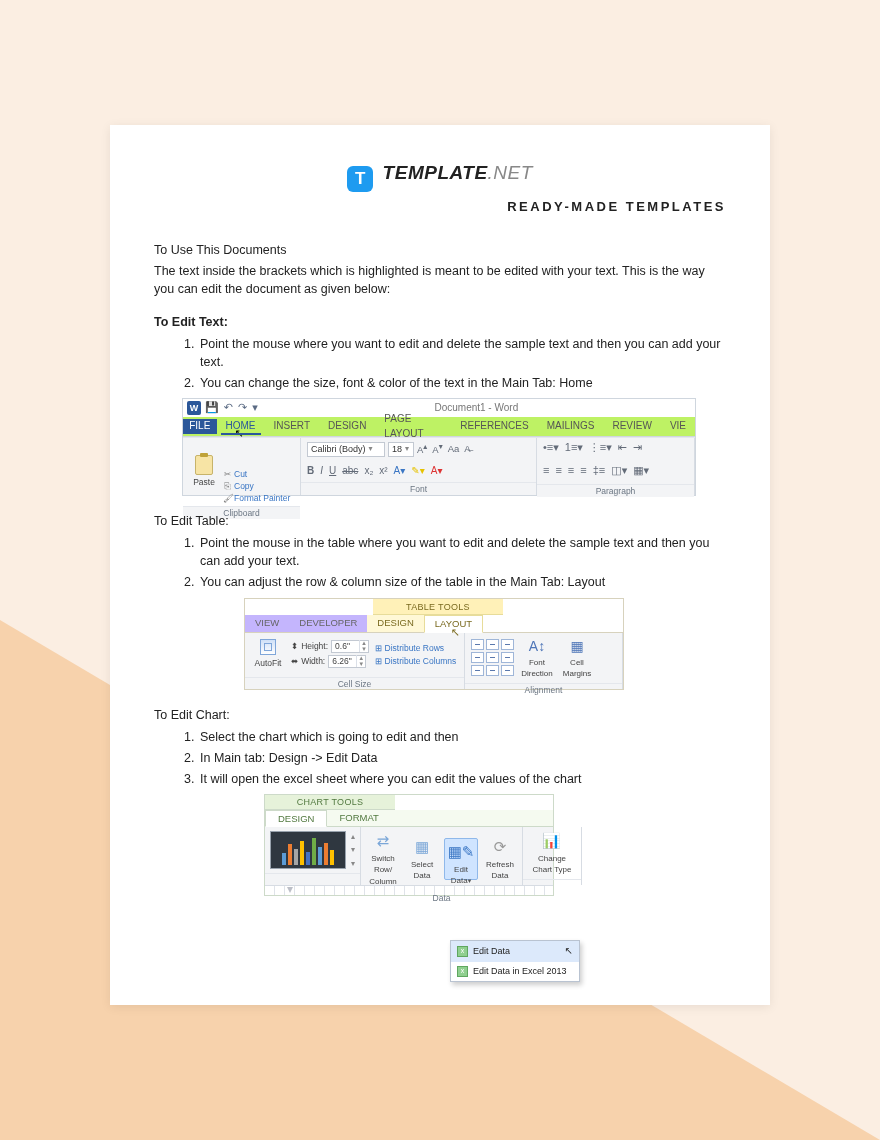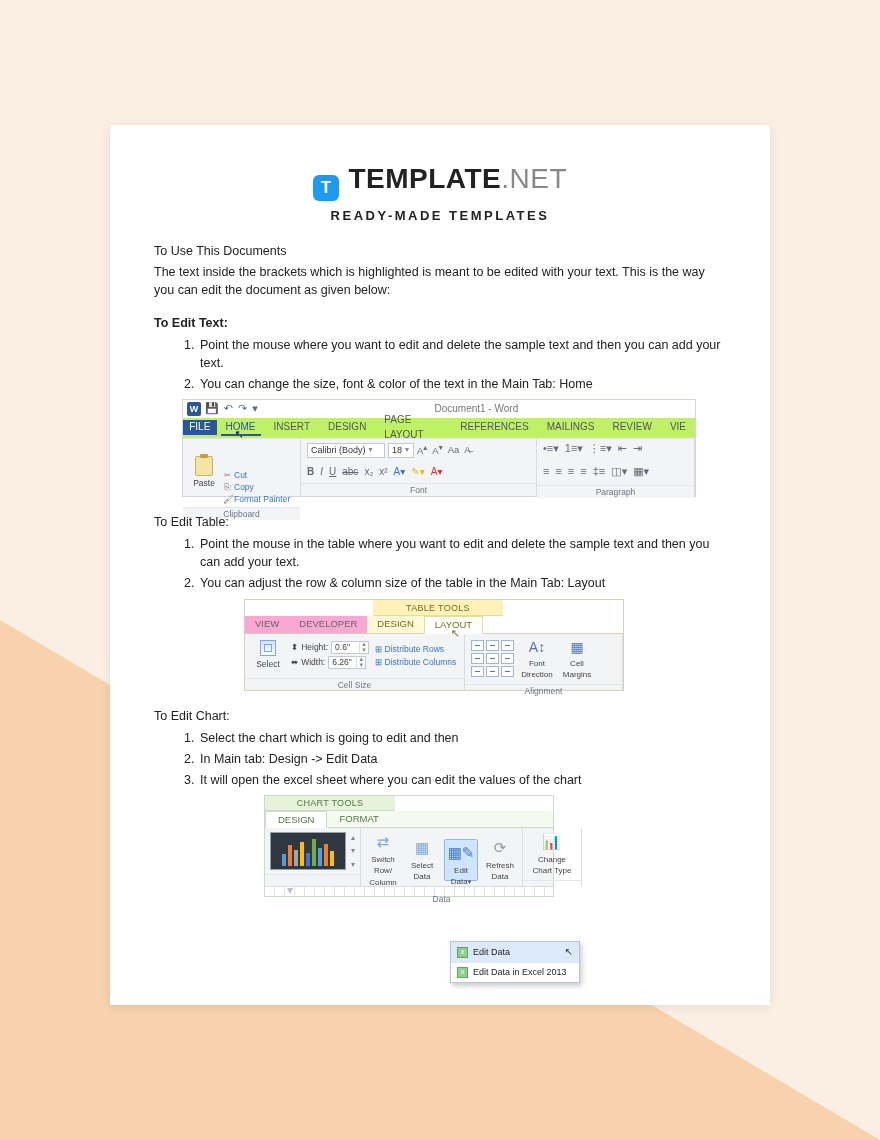--- a/index.html
+++ b/index.html
@@ -20,23 +20,23 @@
     background: #fff; box-shadow: 0 2px 10px rgba(0,0,0,.08);
     padding: 34px 44px;
     font-size: 12.5px; color: #222; line-height: 1.45;
   }
   .logo-row { text-align: center; margin-bottom: 6px; }
   .logo-badge {
     display: inline-flex; align-items: center; justify-content: center;
     width: 26px; height: 26px; background: #1e9bf0; border-radius: 6px;
     color: #fff; font-weight: 800; font-size: 17px; vertical-align: -5px; margin-right: 6px;
   }
-  .brand { display: inline-block; font-weight: 800; font-size: 28px; letter-spacing: .5px; }
+  .brand { display: inline-block; font-weight: 800; font-size: 19px; letter-spacing: .5px; font-style: italic; }
   .brand .net { font-weight: 400; color: #888; }
-  .subtitle { text-align: center; font-weight: 800; letter-spacing: 2.5px; font-size: 13px; margin-top: 4px; margin-bottom: 16px; }
+  .subtitle { text-align: right; font-weight: 800; letter-spacing: 2.5px; font-size: 13px; margin-top: 4px; margin-bottom: 24px; }
   .h-intro { font-size: 12.5px; margin-bottom: 3px; }
   .intro-text { margin-bottom: 14px; }
   .sec-h { font-weight: 700; margin-bottom: 4px; }
   ol { padding-left: 44px; margin-bottom: 6px; }
   ol li { padding-left: 2px; margin-bottom: 3px; }
   .ribbon-wrap { margin: 4px 0 16px 28px; }
   .ribbon-wrap.center { margin-left: 90px; }
   .ribbon-wrap.center2 { margin-left: 110px; }
 
   
@@ -66,21 +66,21 @@
   .wr-dd .car{ margin-left:3px; color:#888; font-size:8px;}
   .wr-mini { color:#636b78; display:flex; gap:5px; font-size:9.5px; align-items:center;}
   .wr-font-bot { display:flex; gap:6px; align-items:center; color:#636b78; font-size:10px;}
   .wr-para { color:#636b78; }
   .wr-para-row { display:flex; gap:6px; font-size:11px; margin-bottom:3px;}
 
   
   .tbl-ribbon { width: 380px; border:1px solid #d7d2bd; font-size:10px; background:#fff; }
   .tbl-head { height:16px; background:#fff1b8; color:#7a6a20; text-align:center; font-size:9px; line-height:16px; border-bottom:1px solid #e7dc9a; letter-spacing:.3px;}
   .tbl-tabs { height:18px; display:flex; border-bottom:1px solid #d7d2bd; }
-  .tbl-tab { padding:0 10px; display:flex; align-items:center; color:#666; font-size:9.5px; background:#f9a8d4; position:relative;}
+  .tbl-tab { padding:0 10px; display:flex; align-items:center; color:#666; font-size:9.5px; background:#c4b5fd; position:relative;}
   .tbl-tab.tool { background:#fff8d6; color:#7a6a20; }
   .tbl-tab.active { background:#fff; border:1px solid #e7dc9a; border-bottom-color:#fff; margin-bottom:-1px; }
   .tbl-cur { position:absolute; left:26px; bottom:-9px; font-size:11px; }
   .tbl-body { height:56px; background:#f3f4f6; display:flex; }
   .tbl-group { border-right:1px solid #d7dce3; display:flex; flex-direction:column; }
   .tbl-gb { flex:1; padding:3px 6px; display:flex; gap:6px; align-items:center; }
   .tbl-lbl { height:12px; font-size:8.5px; color:#6b7683; text-align:center; border-top:1px solid #e4e7ec; line-height:12px;}
   .tbl-autofit { width:34px; text-align:center; font-size:8.5px; color:#444;}
   .tbl-af-ic { width:16px; height:16px; border:1px solid #7fa6d9; margin:0 auto 2px; background:linear-gradient(#cfe0f7,#fff); position:relative;}
   .tbl-af-ic::after{content:"";position:absolute;inset:3px;border:1px solid #7fa6d9;}
@@ -261,21 +261,21 @@
           <div class="tbl-tab tool active">
               <span>LAYOUT</span>
               <span class="tbl-cur">↖</span>
             </div>
         </div>
         <div class="tbl-body">
           <div class="tbl-group" style="width:220px;">
             <div class="tbl-gb">
               <div class="tbl-autofit">
                 <div class="tbl-af-ic"></div>
-                <span>Select</span>
+                <span>AutoFit</span>
               </div>
               <div class="tbl-size-rows">
                 <div class="tbl-size-row">
                   <span>⬍</span>
                   <span>Height:</span>
                   <div class="tbl-spin">
                       <span>0.6"</span>
                       <span class="sp">▴<br>▾</span>
                     </div>
                 </div>

